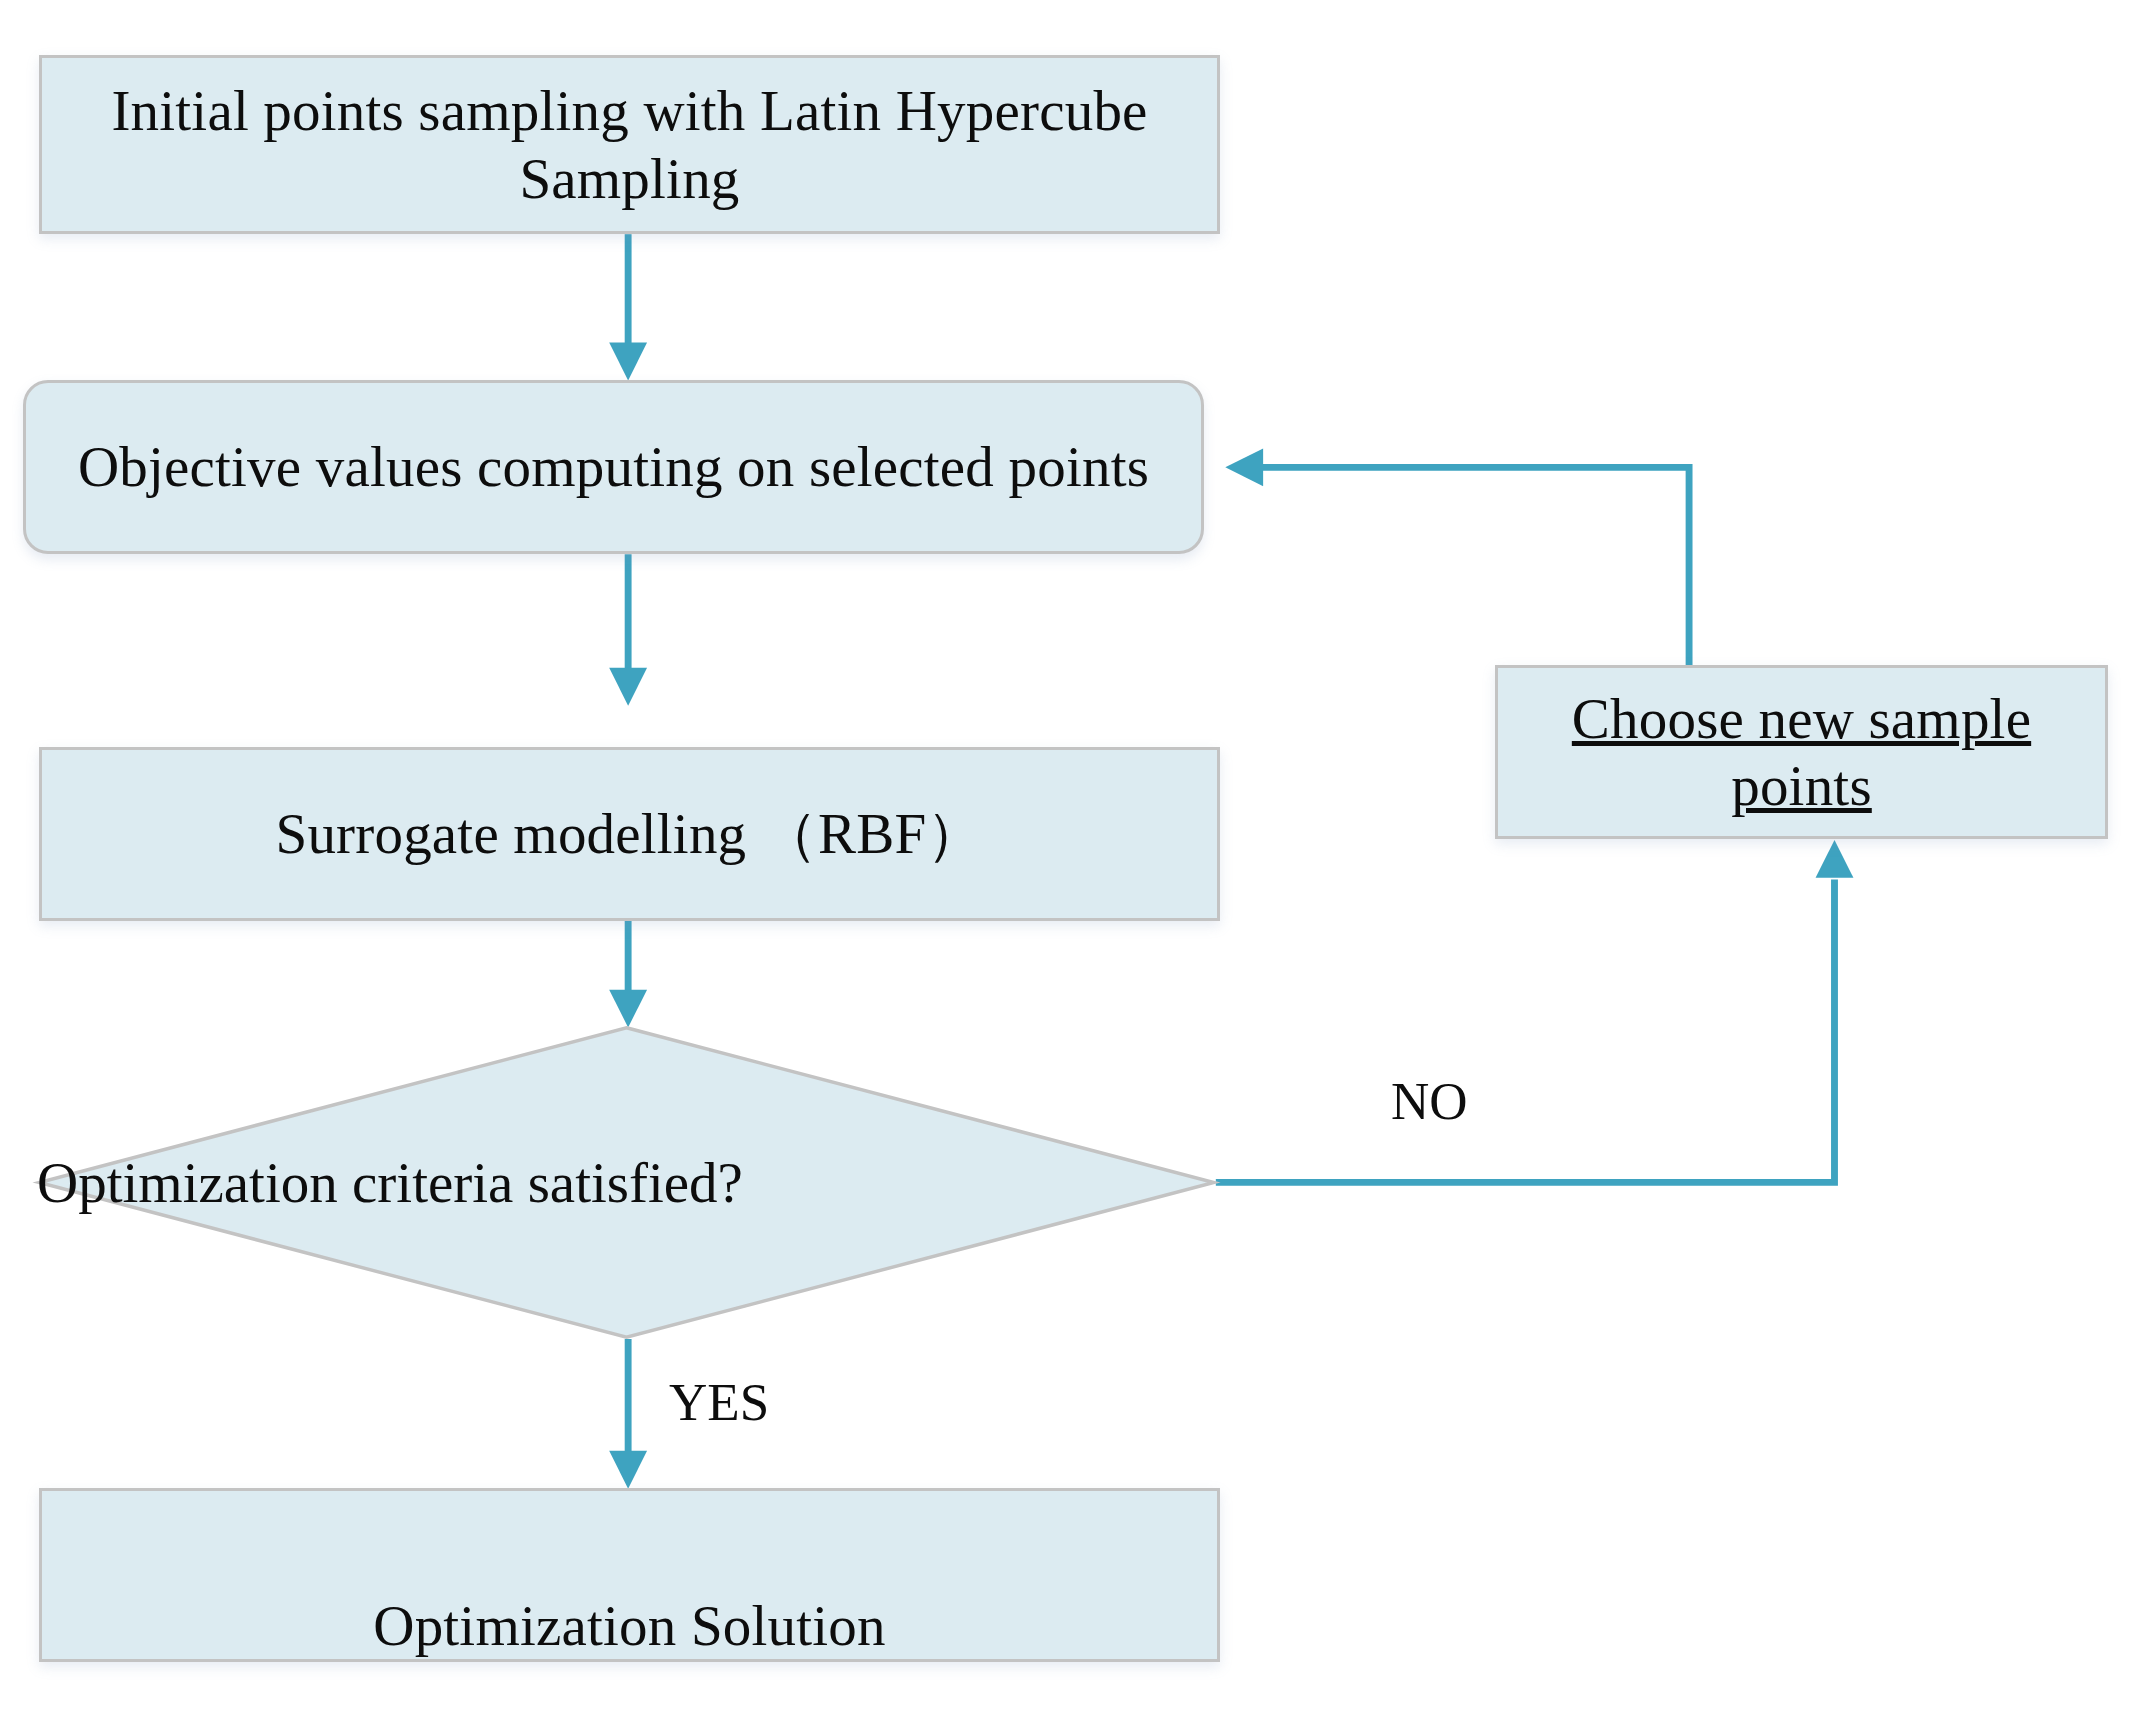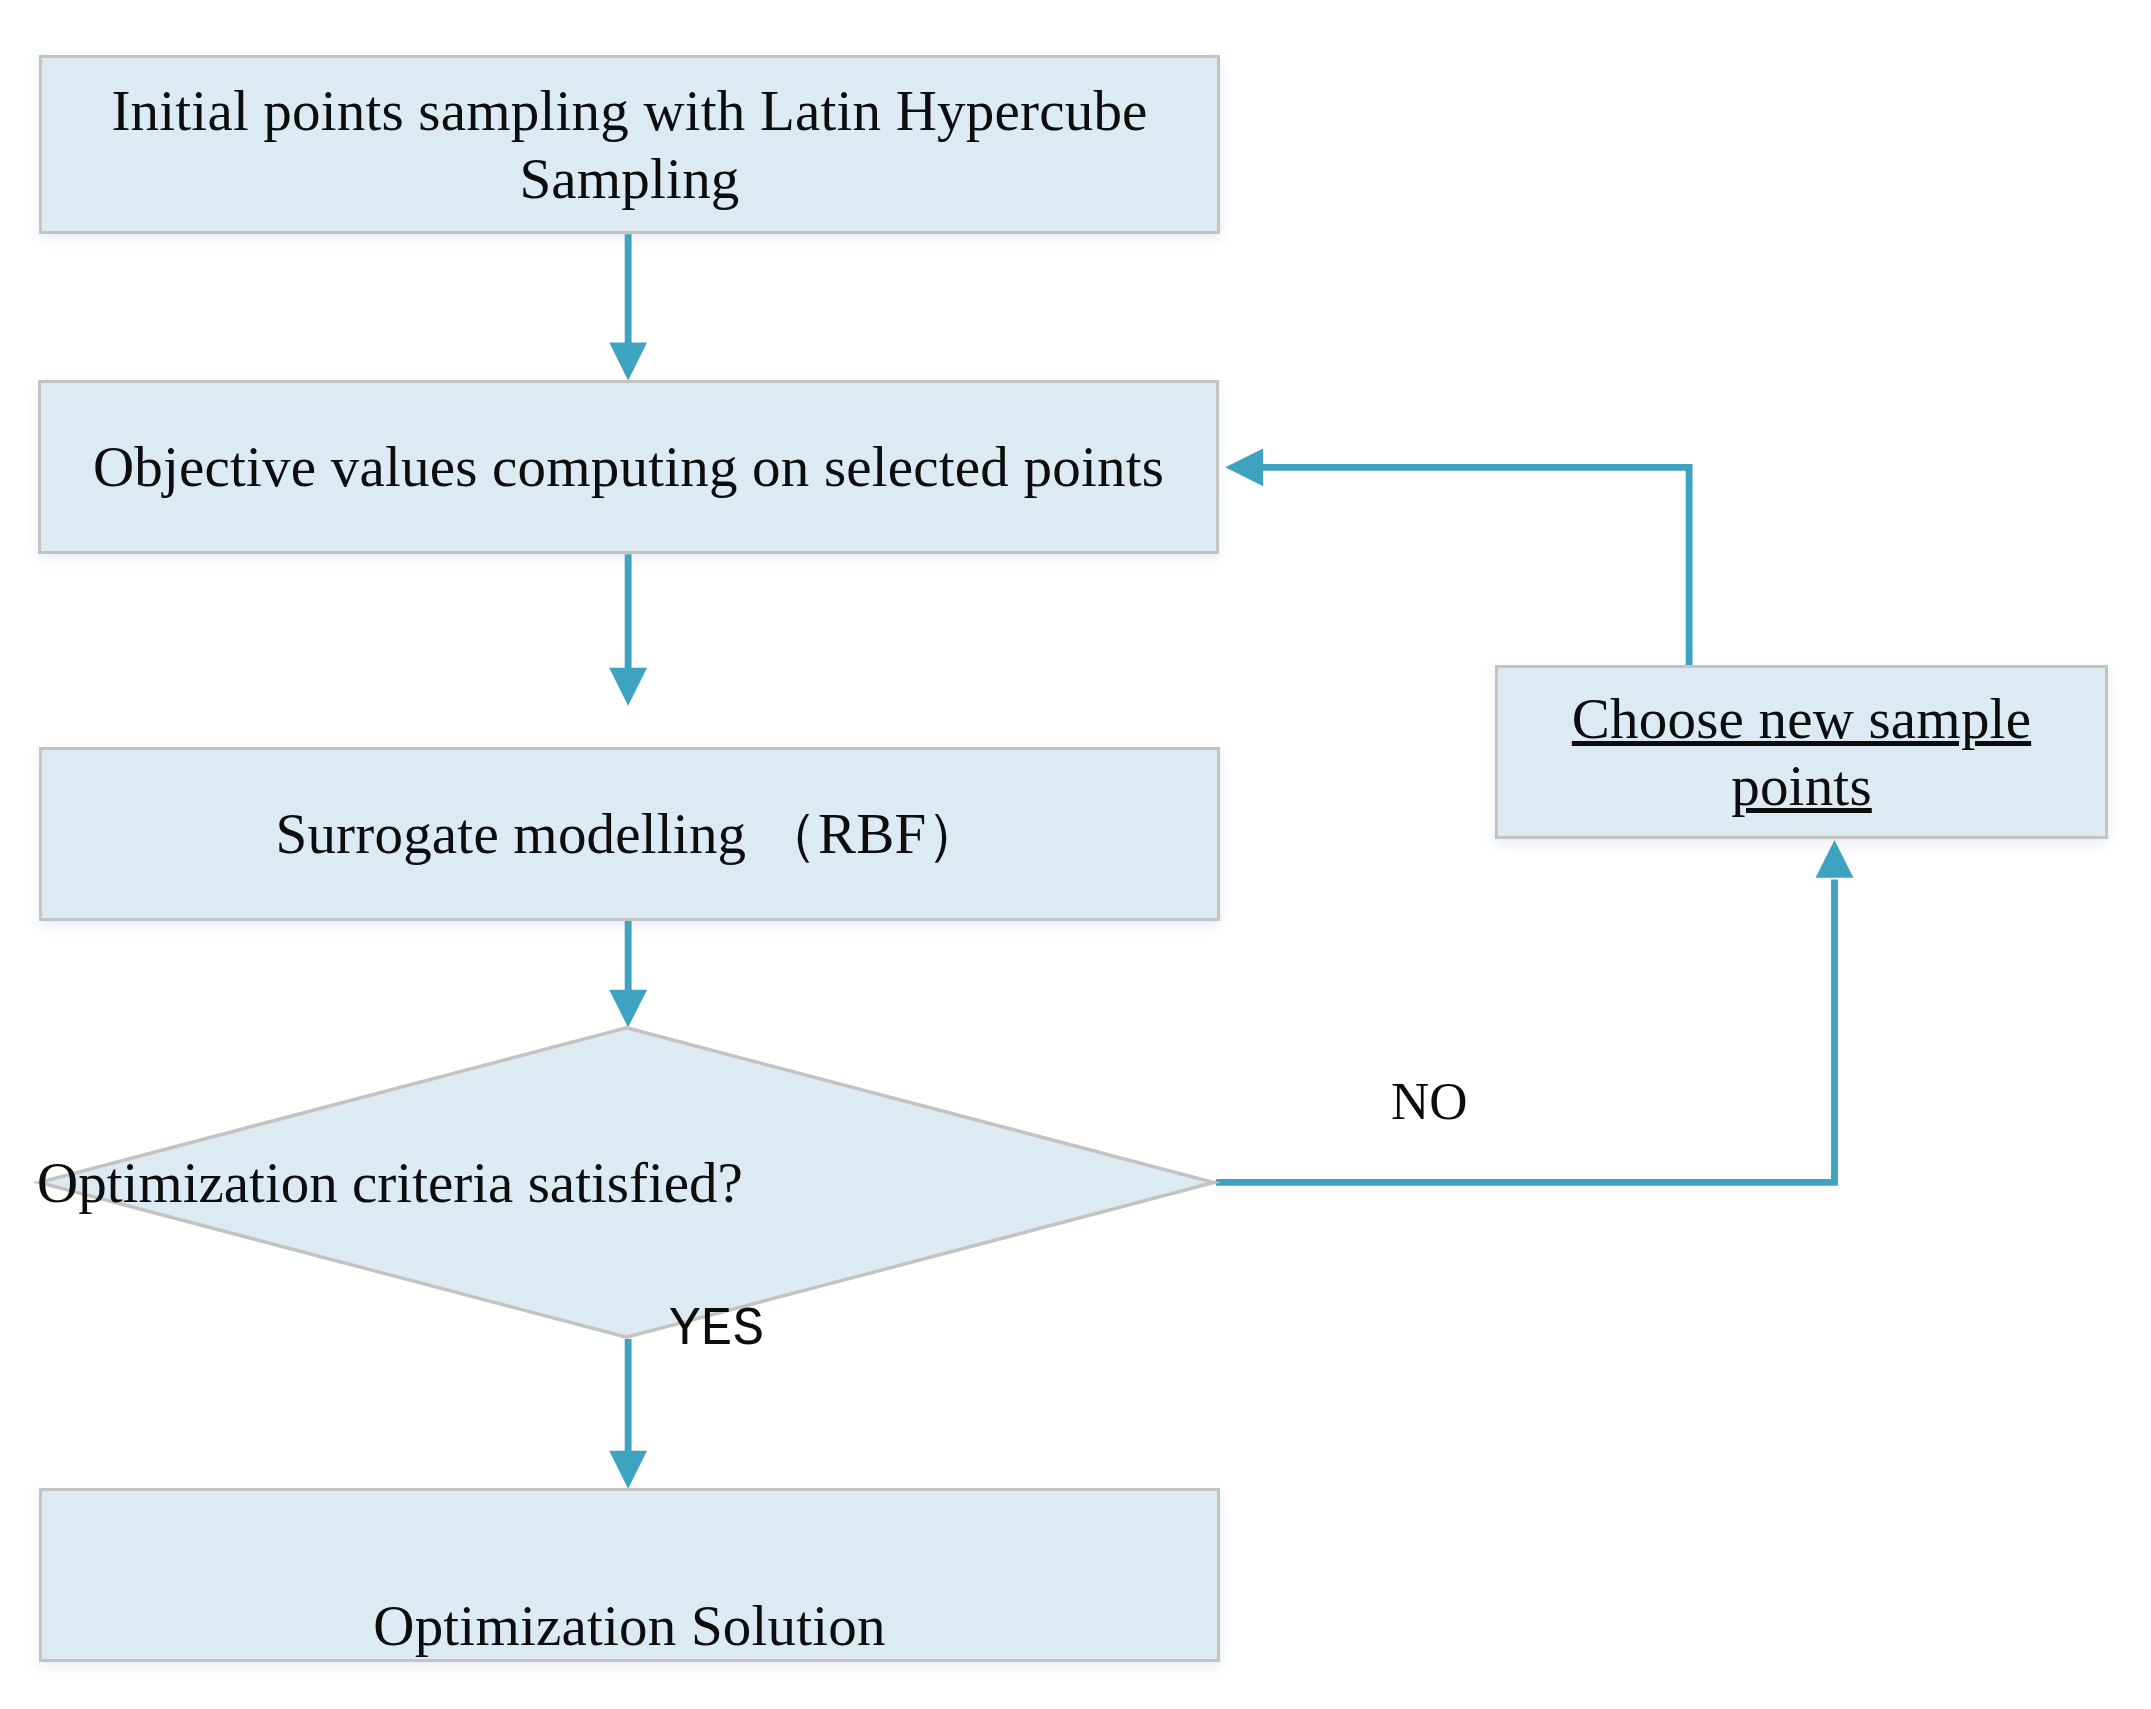--- a/index.html
+++ b/index.html
@@ -111,21 +111,21 @@
     <g>
       <path d="M 1963 775 L 1963 543 L 1466 543" fill="none" stroke="#3ea3c0" stroke-width="8"></path>
       <polygon points="1468,521 1468,565 1424,543" fill="#3ea3c0"></polygon>
     </g>
   </svg>
 
   <div class="node" style="left:39px; top:55px; width:1181px; height:179px;">
     <span>Initial points sampling with Latin Hypercube Sampling</span>
   </div>
 
-  <div class="node" style="left:38px; top:380px; width:1181px; height:174px;">
+  <div class="node" style="left:23px; top:380px; width:1181px; height:174px;border-radius:25px;">
     <span>Objective values computing on selected points</span>
   </div>
 
   <div class="node" style="left:39px; top:705px; width:1181px; height:174px;margin-top:42px;">
     <span>Surrogate modelling （RBF）</span>
   </div>
 
   <div class="diamond-wrap" style="left:37px; top:1026px; width:1179px; height:313px;">
     <svg width="1179" height="313" viewBox="0 0 1370 364" xmlns="http://www.w3.org/2000/svg">
       <polygon points="685,2 1368,182 685,362 2,182" fill="#dcebf1" stroke="#c3c3c3" stroke-width="4"></polygon>
@@ -140,18 +140,18 @@
   </div>
 
   <div class="node" style="left:1495px; top:665px; width:613px; height:174px;text-decoration:underline;">
     <span>Choose new sample points</span>
   </div>
 
   <div class="edge-label" style="left:1391px; top:1071px;">
     <span>NO</span>
   </div>
 
-  <div class="edge-label" style="left:669px; top:1300px;font-family:Liberation Mono, monospace;">
+  <div class="edge-label" style="left:669px; top:1372px;">
     <span>YES</span>
   </div>
 
 </div>
 
 
 </body></html>

